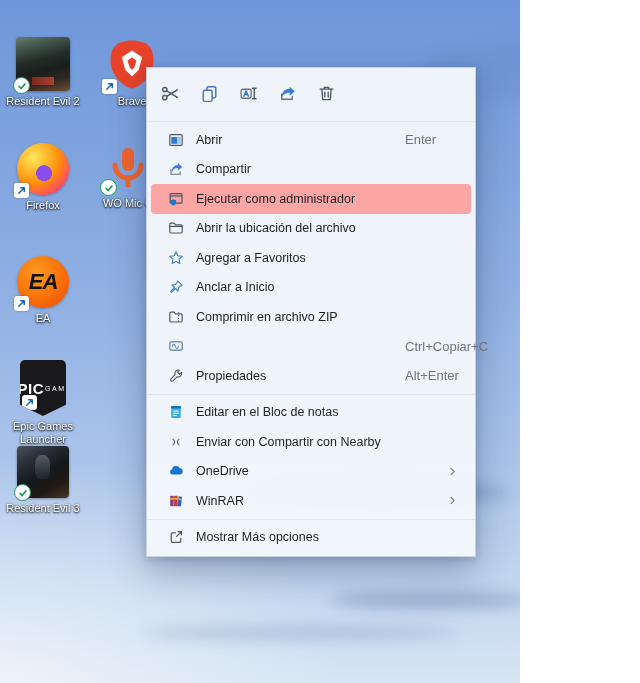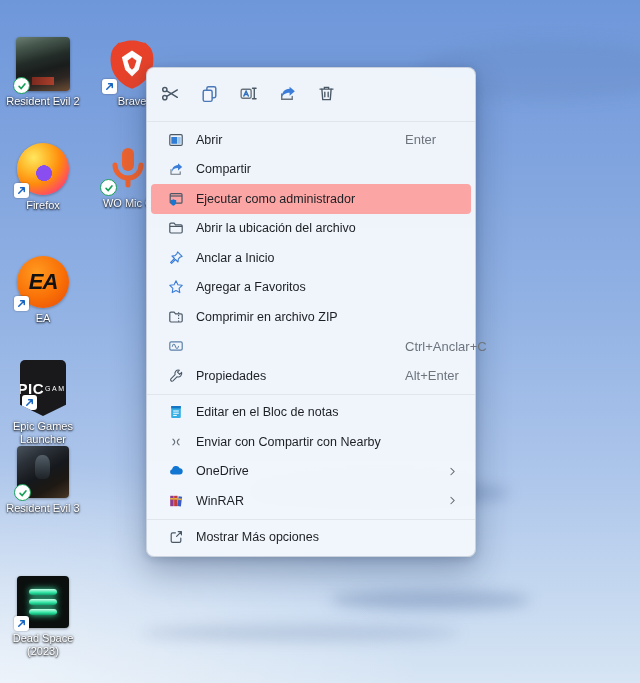--- a/index.html
+++ b/index.html
@@ -1,20 +1,20 @@
 <!DOCTYPE html>
 <html><head>
 <meta charset="utf-8">
 <style>
   * { margin:0; padding:0; box-sizing:border-box; }
   html,body { width:640px; height:683px; }
   body { font-family:"Liberation Sans", sans-serif; overflow:hidden; }
 
   .desktop {
-    position:relative; width:640px; height:683px; overflow:hidden;
+    position:relative; width:520px; height:683px; overflow:hidden;
     background:
       radial-gradient(120% 60% at 0% 100%, rgba(255,255,255,.55) 0%, rgba(255,255,255,0) 55%),
       linear-gradient(180deg,#6e97da 0%, #7fa3de 22%, #92b2e4 45%, #abc4ea 68%, #c6d9f0 88%, #d7e5f4 100%);
   }
   .cloud { position:absolute; border-radius:50%; filter:blur(7px); }
   .cloud.c1 { left:250px; top:480px; width:260px; height:26px; background:rgba(72,102,152,.28); }
   .cloud.c2 { left:330px; top:590px; width:200px; height:20px; background:rgba(66,96,146,.30); }
   .cloud.c3 { left:140px; top:625px; width:320px; height:16px; background:rgba(80,108,156,.22); }
   .cloud.c4 { left:420px; top:40px;  width:260px; height:60px; background:rgba(90,120,170,.18); }
 
@@ -53,21 +53,21 @@
     display:flex; flex-direction:row; align-items:center; justify-content:center; gap:1px; }
   .epic-t1 { color:#fff; font-weight:bold; font-size:15px; letter-spacing:.5px; }
   .epic-t2 { color:#fff; font-size:7px; letter-spacing:1.5px; }
   .epic-line { width:60%; height:2px; background:#fff; margin-top:3px; }
 
   
   .cmenu {
     position:absolute; left:146px; top:67px; width:330px;
     background:rgba(243,247,252,.97);
     border:1px solid rgba(130,145,165,.35);
-    border-radius:8px;
+    border-radius:0;
     box-shadow:0 14px 34px rgba(20,40,75,.32), 0 2px 8px rgba(20,40,75,.18);
     padding:4px 0; z-index:10;
   }
   .tbar { display:flex; align-items:center; gap:13px; padding:10px 8px 10px 10px; }
   .tbtn { width:26px; height:26px; border:none; background:transparent; border-radius:4px;
     display:flex; align-items:center; justify-content:center; cursor:pointer; }
   .tbtn svg { width:21px; height:21px; }
 
   .sep { height:1px; background:#e1e6ec; margin:3px 0; }
 
@@ -177,35 +177,20 @@
     <div class="art art-img art-re3">
       <span class="badge badge-sync">
         <svg viewBox="0 0 12 12">
             <path d="M2.5 6.5 L5 9 L9.5 3.5" stroke="#18a05a" stroke-width="2" fill="none" stroke-linecap="round"></path>
           </svg>
       </span>
     </div>
     <div class="dlabel">Resident Evil 3</div>
   </div>
 
-  <div class="dicon" style="left:4px;top:576px;width:78px;">
-    <div class="art art-img art-ds">
-      <span class="bars">
-          <span></span>
-          <span></span>
-          <span></span>
-        </span>
-      <span class="badge badge-cut">
-        <svg viewBox="0 0 12 12">
-            <path d="M3 9 L9 3 M9 3 H5 M9 3 V7" stroke="#1664c0" stroke-width="1.6" fill="none" stroke-linecap="round"></path>
-          </svg>
-      </span>
-    </div>
-    <div class="dlabel">Dead Space (2023)</div>
-  </div>
 
   <div class="cmenu">
 
     <div class="tbar">
       <button class="tbtn">
         <span>
           <svg viewBox="0 0 20 20">
               <g stroke="#4a5866" stroke-width="1.4" fill="none" stroke-linecap="round">
             <circle cx="4.6" cy="6.2" r="2"></circle>
                 <circle cx="4.6" cy="14" r="2"></circle>
@@ -297,53 +282,53 @@
             <path d="M1.8 4.4 c0-.7.5-1.2 1.2-1.2 h3.1 l1.4 1.6 h5.5 c.7 0 1.2.5 1.2 1.2 v5.8 c0 .7-.5 1.2-1.2 1.2 H3 c-.7 0-1.2-.5-1.2-1.2 z" stroke="#4a5866" stroke-width="1.2" fill="none"></path>
         <path d="M1.8 6.4 h12.4" stroke="#4a5866" stroke-width="1.2"></path>
           </svg>
       </span>
       <span class="mi-label">Abrir la ubicación del archivo</span>
     </div>
 
     <div class="mi">
       <span class="mi-ic">
         <svg viewBox="0 0 16 16">
+            <path d="M8 1.8 l1.9 3.9 4.3.6 -3.1 3 .7 4.3 L8 11.6 4.2 13.6 4.9 9.3 1.8 6.3 6.1 5.7 z" stroke="#3b7dd8" stroke-width="1.1" fill="none" stroke-linejoin="round"></path>
+          </svg>
+      </span>
+      <span class="mi-label">Agregar a Favoritos</span>
+    </div>
+
+    <div class="mi">
+      <span class="mi-ic">
+        <svg viewBox="0 0 16 16">
             <path d="M9.6 1.9 L14.1 6.4 L12.3 7 L10.4 8.9 L10 12 L7.5 9.5 L3.6 13.4 L2.6 12.4 L6.5 8.5 L4 6 L7.1 5.6 L9 3.7 z" stroke="#3b7dd8" stroke-width="1.1" fill="none" stroke-linejoin="round"></path>
           </svg>
       </span>
       <span class="mi-label">Anclar a Inicio</span>
-    </div>
-
-    <div class="mi">
-      <span class="mi-ic">
-        <svg viewBox="0 0 16 16">
-            <path d="M8 1.8 l1.9 3.9 4.3.6 -3.1 3 .7 4.3 L8 11.6 4.2 13.6 4.9 9.3 1.8 6.3 6.1 5.7 z" stroke="#3b7dd8" stroke-width="1.1" fill="none" stroke-linejoin="round"></path>
-          </svg>
-      </span>
-      <span class="mi-label">Agregar a Favoritos</span>
     </div>
 
     <div class="mi">
       <span class="mi-ic">
         <svg viewBox="0 0 16 16">
             <path d="M1.8 4.4 c0-.7.5-1.2 1.2-1.2 h3.1 l1.4 1.6 h5.5 c.7 0 1.2.5 1.2 1.2 v5.8 c0 .7-.5 1.2-1.2 1.2 H3 c-.7 0-1.2-.5-1.2-1.2 z" stroke="#4a5866" stroke-width="1.2" fill="none"></path>
         <path d="M10.6 3.2 v1.3 M10.6 6 v1.3 M10.6 8.8 v1.3 M10.6 11.4 v1.4" stroke="#4a5866" stroke-width="1.2"></path>
           </svg>
       </span>
       <span class="mi-label">Comprimir en archivo ZIP</span>
     </div>
 
     <div class="mi">
       <span class="mi-ic">
         <svg viewBox="0 0 16 16">
             <rect x="1.8" y="3.8" width="12.4" height="8.4" rx="1.4" stroke="#5b80a8" stroke-width="1.2" fill="none"></rect>
         <path d="M4.3 10 c1-3.6 2.1-3.6 3.1 0 1 3.6 2.1 3.6 3.1 0" stroke="#5b80a8" stroke-width="1.1" fill="none" stroke-linecap="round" transform="translate(0,-1.6) scale(1,0.8) translate(0,2.4)"></path>
           </svg>
       </span>
-      <span class="mi-short">Ctrl+Anclar+C</span>
+      <span class="mi-short">Ctrl+Copiar+C</span>
     </div>
 
     <div class="mi">
       <span class="mi-ic">
         <svg viewBox="0 0 16 16">
             <path d="M13.6 4.4 a3.4 3.4 0 0 1 -4.4 4.3 L5 12.9 a1.5 1.5 0 0 1 -2.1 -2.1 L7.1 6.6 a3.4 3.4 0 0 1 4.3 -4.4 L9.5 4.1 l2.2 2.2 z" stroke="#4a5866" stroke-width="1.1" fill="none" stroke-linejoin="round"></path>
           </svg>
       </span>
       <span class="mi-label">Propiedades</span>
       <span class="mi-short">Alt+Enter</span>

